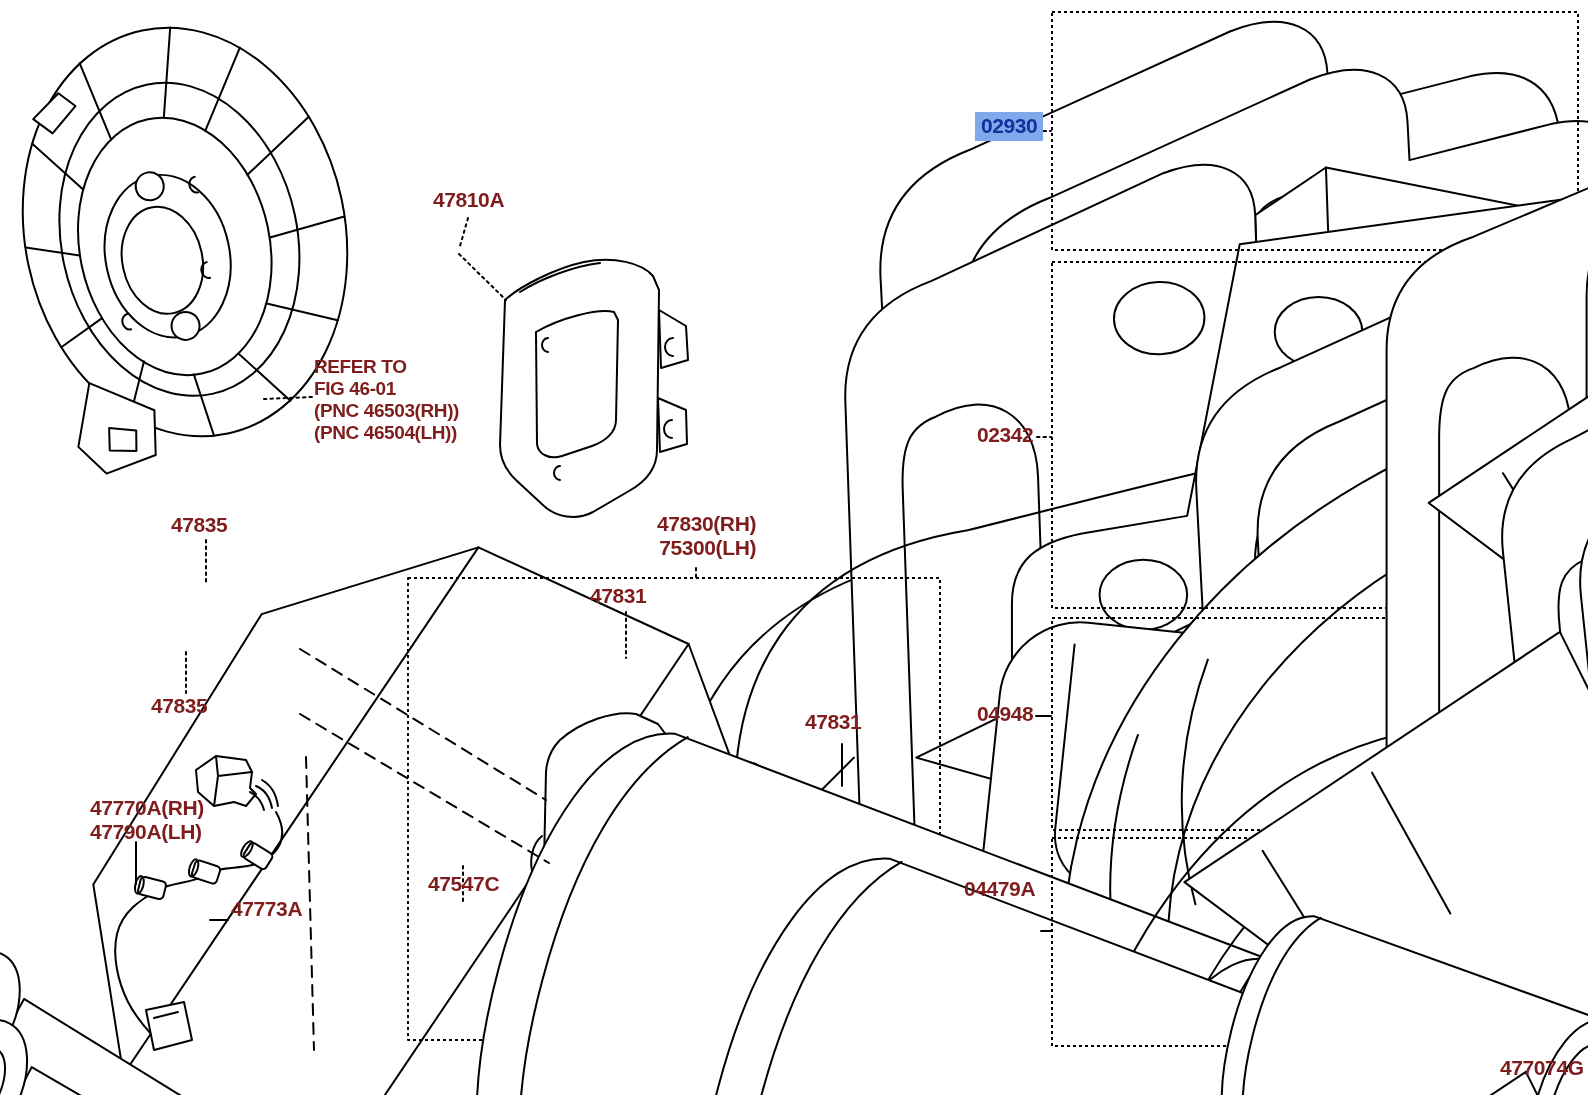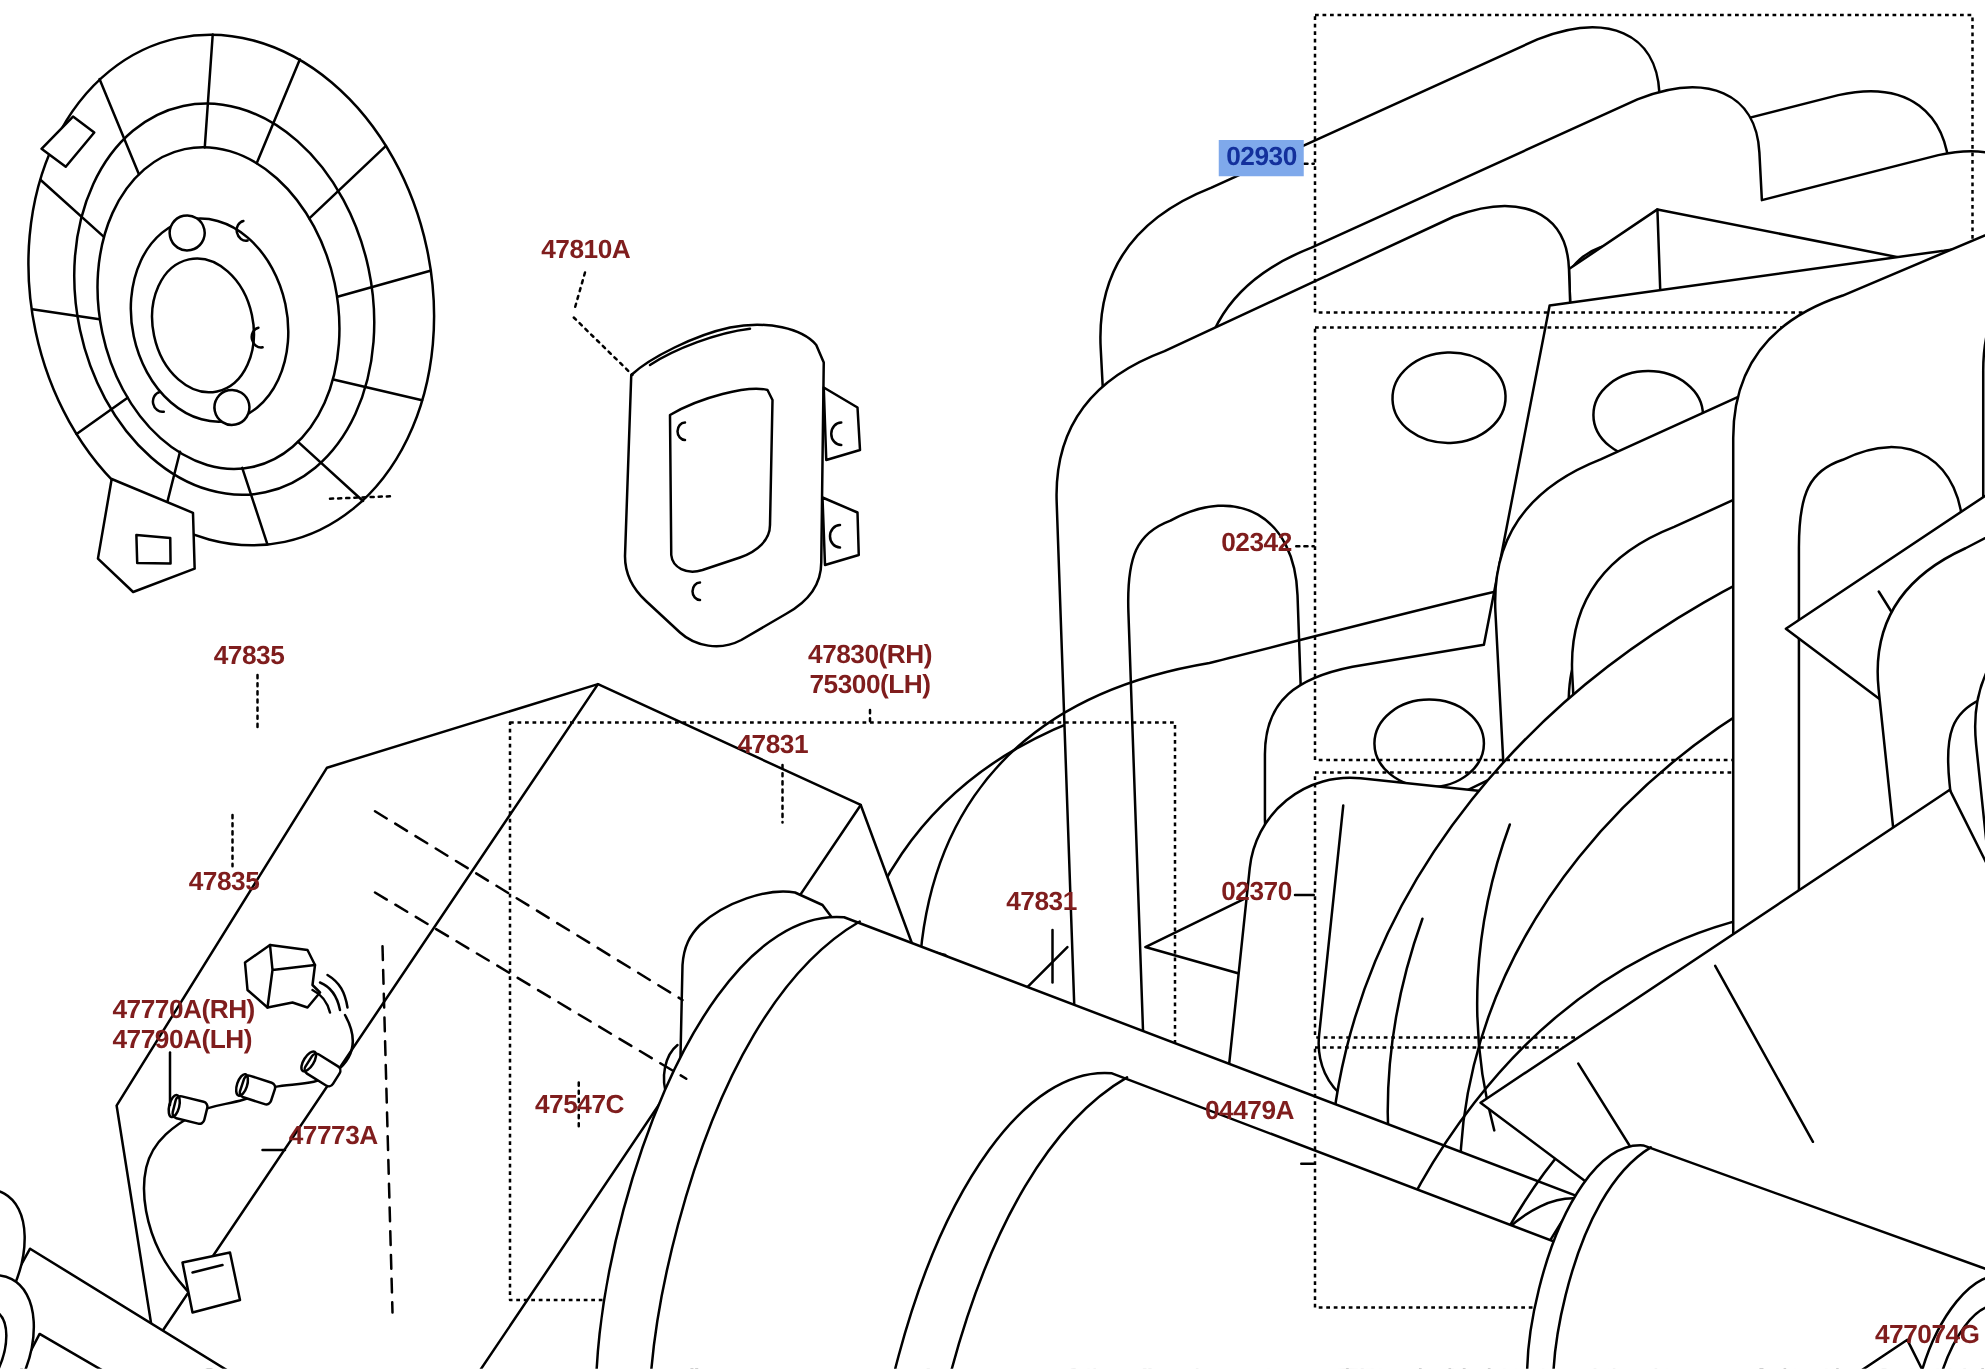--- a/index.html
+++ b/index.html
@@ -9,21 +9,21 @@
   svg.art{position:absolute;left:0;top:0}
   svg .s{stroke:#000;stroke-width:2;fill:none;stroke-linejoin:round;stroke-linecap:round;vector-effect:non-scaling-stroke}
   svg .f{fill:#fff}
   svg .dash{stroke-dasharray:11 8}
   svg .dot{stroke-dasharray:2.5 4}
   svg .kitbox{stroke-dasharray:3 3;stroke-linecap:butt}
   svg symbol{overflow:visible}
   .lbl{position:absolute;font-weight:700;font-size:21px;color:#7f1d1d;
        letter-spacing:-0.4px;white-space:nowrap;line-height:1.12}
   .note{font-size:19px;line-height:22px}
-  .ctr{text-align:center}
+  .ctr{text-align:right}
   .hl{background:var(--hl-bg,#7FA9EB);color:var(--hl-text,#13309C);padding:2px 6px 3px 6px;display:inline-block}
   .blk span{display:block}
 </style>
 </head>
 <body>
 
 <div class="stage">
 
 <svg class="art" width="1588" height="1095" viewBox="0 0 1588 1095">
   <defs>
@@ -281,20 +281,26 @@
     <path class="s dot" d="M463,866 L463,902"></path>
     <path class="s dot" d="M1037,131 L1051,131"></path>
     <path class="s dot" d="M1037,437 L1051,437"></path>
     <path class="s" d="M1036,716 L1051,716"></path>
     <path class="s" d="M1041,931 L1051,931"></path>
   </g>
 </svg>
 
 <div class="lbl" style="left:433px;top:188px">47810A</div>
 
+<div class="lbl note blk" style="left:314px;top:356px">
+  <span>REFER TO</span>
+  <span>FIG 46-01</span>
+  <span>(PNC 46503(RH))</span>
+  <span>(PNC 46504(LH))</span>
+</div>
 
 <div class="lbl" style="left:171px;top:513px">47835</div>
 
 <div class="lbl" style="left:151px;top:694px">47835</div>
 
 <div class="lbl ctr blk" style="left:636px;top:512px;width:120px">
   <span>47830(RH)</span>
   <span>75300(LH)</span>
 </div>
 
@@ -308,19 +314,19 @@
 </div>
 
 <div class="lbl" style="left:231px;top:897px">47773A</div>
 
 <div class="lbl" style="left:428px;top:872px">47547C</div>
 
 <div class="lbl hl" style="left:975px;top:112px">02930</div>
 
 <div class="lbl" style="left:977px;top:423px">02342</div>
 
-<div class="lbl" style="left:977px;top:702px">02370</div>
+<div class="lbl" style="left:977px;top:702px">04948</div>
 
 <div class="lbl" style="left:964px;top:877px">04479A</div>
 
 <div class="lbl" style="left:1500px;top:1056px">477074G</div>
 
 </div>
 
 </body></html>

